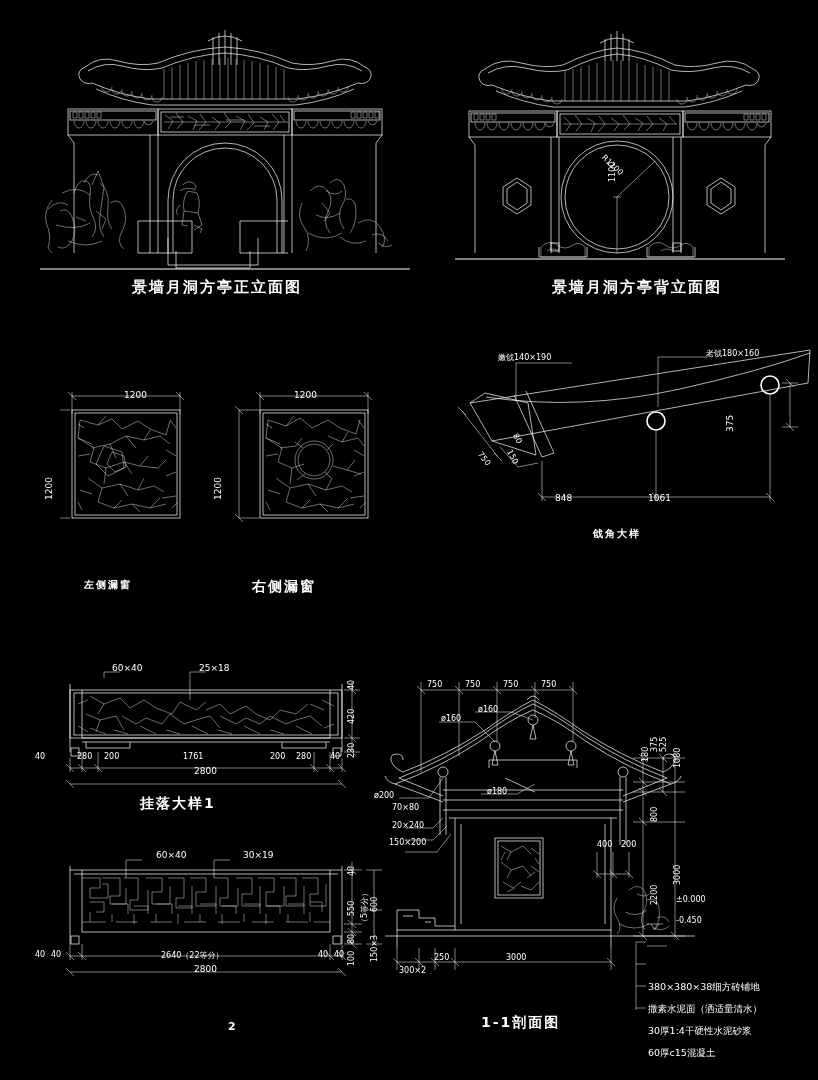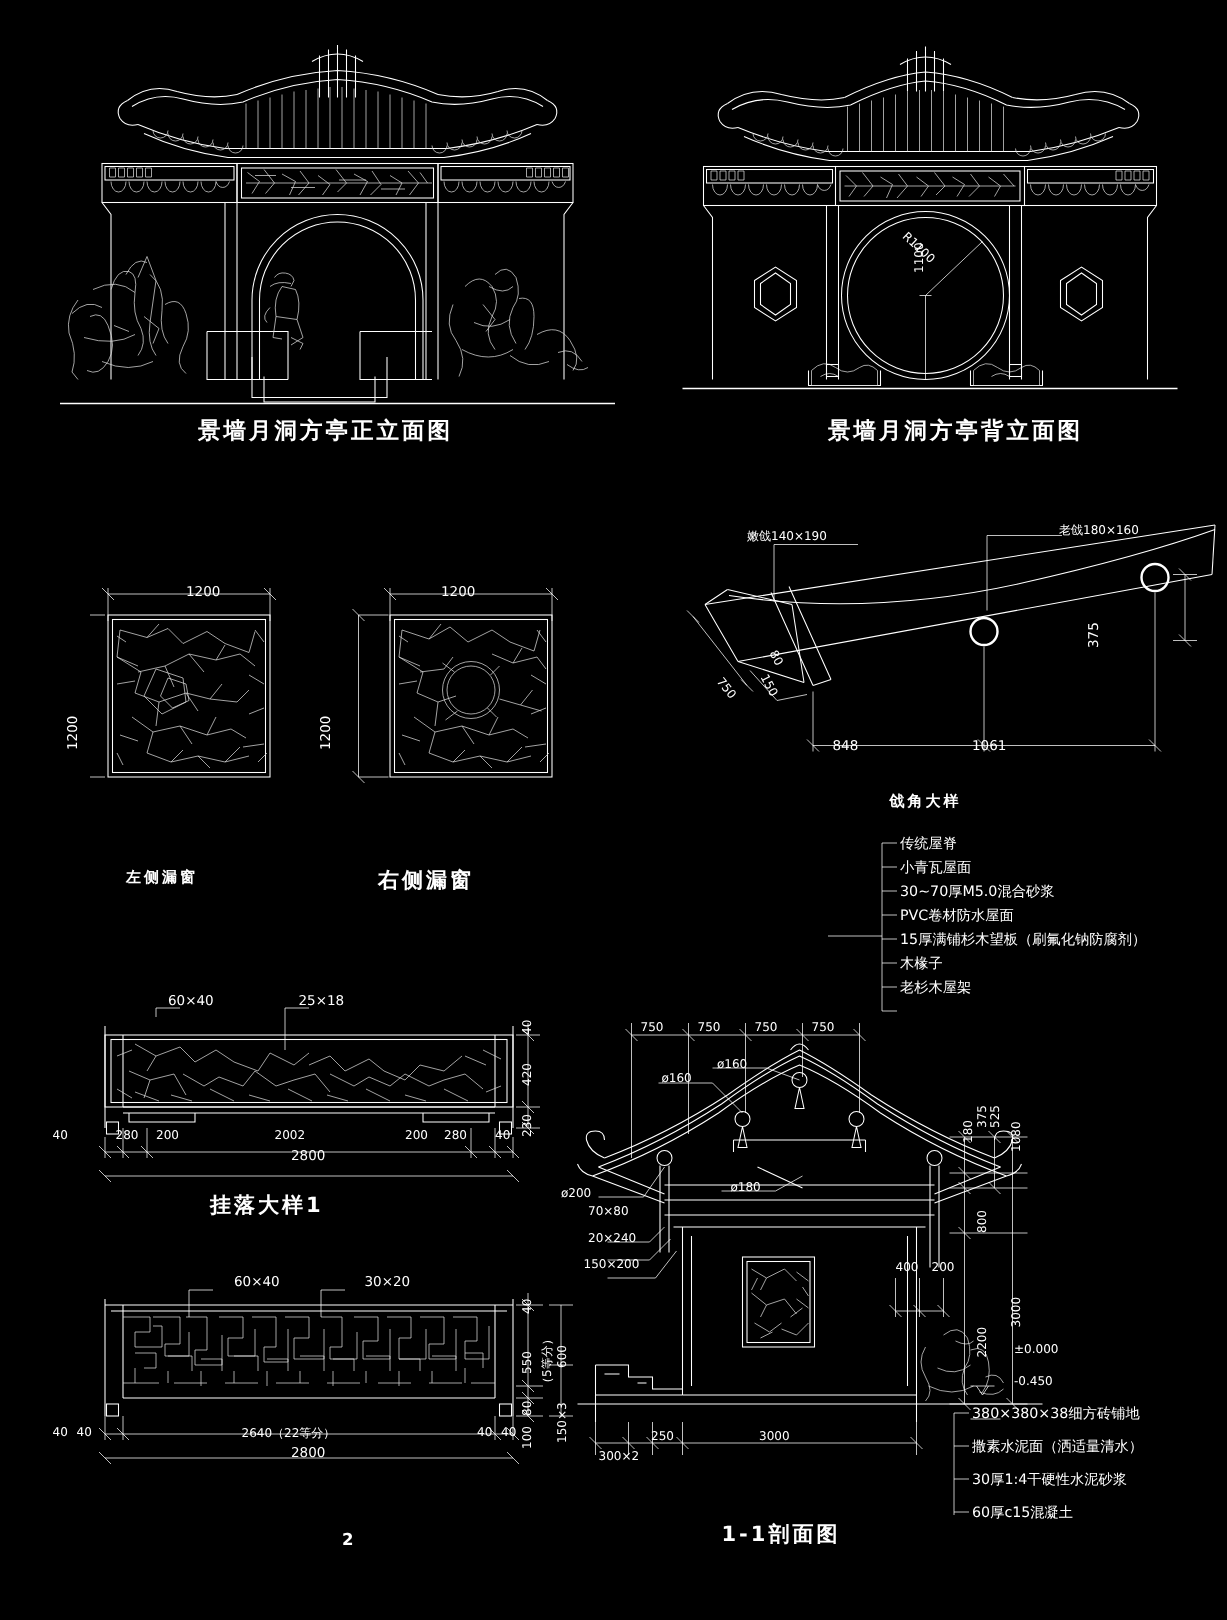--- a/index.html
+++ b/index.html
@@ -312,39 +312,20 @@
   <div class="abs dim-sm" style="left:498px; top:352px;">嫩戗140×190</div>
   <div class="abs dim-sm" style="left:706px; top:348px;">老戗180×160</div>
   <div class="abs dim-sm" style="left:483px; top:450px; transform:rotate(52deg); transform-origin:0 0;">750</div>
   <div class="abs dim-sm" style="left:519px; top:432px; transform:rotate(62deg); transform-origin:0 0;">80</div>
   <div class="abs dim-sm" style="left:513px; top:448px; transform:rotate(62deg); transform-origin:0 0;">150</div>
   <div class="abs dim" style="left:555px; top:493px;">848</div>
   <div class="abs dim" style="left:648px; top:493px;">1061</div>
   <div class="abs dim" style="left:725px; top:432px; transform:rotate(-90deg); transform-origin:0 0;">375</div>
   <div class="abs title-cn" style="left:593px; top:527px; font-size:10px;">戗角大样</div>
 
-  <div class="abs" style="left:552px; top:556px; width:266px; height:125px;">
-    <svg class="abs" style="left:0; top:0;" width="70" height="125" viewBox="0 0 70 125">
-      <g class="ln-dim">
-        <path d="M36 6 L36 118"></path>
-        <path d="M36 6 L46 6 M36 22 L46 22 M36 38 L46 38 M36 54 L46 54 M36 70 L46 70 M36 86 L46 86 M36 102 L46 102"></path>
-        <path d="M36 118 L46 118"></path>
-        <path d="M0 68 L36 68"></path>
-      </g>
-    </svg>
-    <div class="abs" style="left:48px; top:0px;">
-      <div class="note" style="height:16px;">传统屋脊</div>
-      <div class="note" style="height:16px;">小青瓦屋面</div>
-      <div class="note" style="height:16px;">30~70厚M5.0混合砂浆</div>
-      <div class="note" style="height:16px;">PVC卷材防水屋面</div>
-      <div class="note" style="height:16px;">15厚满铺杉木望板（刷氟化钠防腐剂）</div>
-      <div class="note" style="height:16px;">木椽子</div>
-      <div class="note" style="height:16px;">老杉木屋架</div>
-    </div>
-  </div>
 
   <div class="abs" style="left:38px; top:660px; width:340px; height:130px;">
     <svg width="340" height="130" viewBox="0 0 340 130">
       <g class="ln">
 
         <rect x="32" y="30" width="272" height="48"></rect>
         <rect x="36" y="33" width="264" height="42"></rect>
 
         <path d="M32 24 L32 92 M44 30 L44 78 M292 30 L292 78 M304 24 L304 92"></path>
 
@@ -377,21 +358,21 @@
         <path d="M32 124 L304 124"></path>
         <path d="M28 120 L36 128 M300 120 L308 128"></path>
       </g>
     </svg>
   </div>
   <div class="abs dim" style="left:112px; top:663px;">60×40</div>
   <div class="abs dim" style="left:199px; top:663px;">25×18</div>
   <div class="abs dim-sm" style="left:35px; top:752px;">40</div>
   <div class="abs dim-sm" style="left:77px; top:752px;">280</div>
   <div class="abs dim-sm" style="left:104px; top:752px;">200</div>
-  <div class="abs dim-sm" style="left:183px; top:752px;">2002</div>
+  <div class="abs dim-sm" style="left:183px; top:752px;">1761</div>
   <div class="abs dim-sm" style="left:270px; top:752px;">200</div>
   <div class="abs dim-sm" style="left:296px; top:752px;">280</div>
   <div class="abs dim-sm" style="left:330px; top:752px;">40</div>
   <div class="abs dim" style="left:194px; top:766px;">2800</div>
   <div class="abs dim-sm" style="left:347px; top:690px; transform:rotate(-90deg); transform-origin:0 0;">40</div>
   <div class="abs dim-sm" style="left:347px; top:724px; transform:rotate(-90deg); transform-origin:0 0;">420</div>
   <div class="abs dim-sm" style="left:347px; top:758px; transform:rotate(-90deg); transform-origin:0 0;">230</div>
   <div class="abs title-cn" style="left:140px; top:795px; font-size:14px;">挂落大样1</div>
 
   <div class="abs" style="left:38px; top:848px; width:340px; height:130px;">
@@ -435,21 +416,21 @@
 
         <path d="M32 96 L32 112 M44 96 L44 112 M292 96 L292 112 M304 96 L304 112"></path>
         <path d="M32 108 L304 108"></path>
         <path d="M28 104 L36 112 M40 104 L48 112 M288 104 L296 112 M300 104 L308 112"></path>
         <path d="M32 124 L304 124"></path>
         <path d="M28 120 L36 128 M300 120 L308 128"></path>
       </g>
     </svg>
   </div>
   <div class="abs dim" style="left:156px; top:850px;">60×40</div>
-  <div class="abs dim" style="left:243px; top:850px;">30×20</div>
+  <div class="abs dim" style="left:243px; top:850px;">30×19</div>
   <div class="abs dim-sm" style="left:35px; top:950px;">40</div>
   <div class="abs dim-sm" style="left:51px; top:950px;">40</div>
   <div class="abs dim-sm" style="left:161px; top:950px;">2640（22等分）</div>
   <div class="abs dim-sm" style="left:318px; top:950px;">40</div>
   <div class="abs dim-sm" style="left:334px; top:950px;">40</div>
   <div class="abs dim" style="left:194px; top:964px;">2800</div>
   <div class="abs dim-sm" style="left:347px; top:876px; transform:rotate(-90deg); transform-origin:0 0;">40</div>
   <div class="abs dim-sm" style="left:347px; top:916px; transform:rotate(-90deg); transform-origin:0 0;">550</div>
   <div class="abs dim-sm" style="left:359px; top:926px; transform:rotate(-90deg); transform-origin:0 0;">（5等分）</div>
   <div class="abs dim-sm" style="left:347px; top:944px; transform:rotate(-90deg); transform-origin:0 0;">80</div>
@@ -577,21 +558,21 @@
   <div class="abs title-cn" style="left:481px; top:1014px; font-size:14px;">1-1剖面图</div>
 
   <div class="abs" style="left:632px; top:938px; width:186px; height:82px;">
     <svg class="abs" style="left:0; top:0;" width="16" height="82" viewBox="0 0 16 82">
       <g class="ln-dim">
         <path d="M4 4 L4 72"></path>
         <path d="M4 4 L14 4 M4 26 L14 26 M4 48 L14 48 M4 70 L14 70"></path>
       </g>
     </svg>
     <div class="abs" style="left:16px; top:-2px;">
-      <div class="note" style="height:22px;">380×380×38细方砖铺地</div>
+      <div class="note" style="height:22px;margin-top:45px;">380×380×38细方砖铺地</div>
       <div class="note" style="height:22px;">撒素水泥面（洒适量清水）</div>
       <div class="note" style="height:22px;">30厚1:4干硬性水泥砂浆</div>
       <div class="note" style="height:22px;">60厚c15混凝土</div>
     </div>
   </div>
 
   <div class="abs pgnum" style="left:228px; top:1020px;">2</div>
 
 </div>
 

